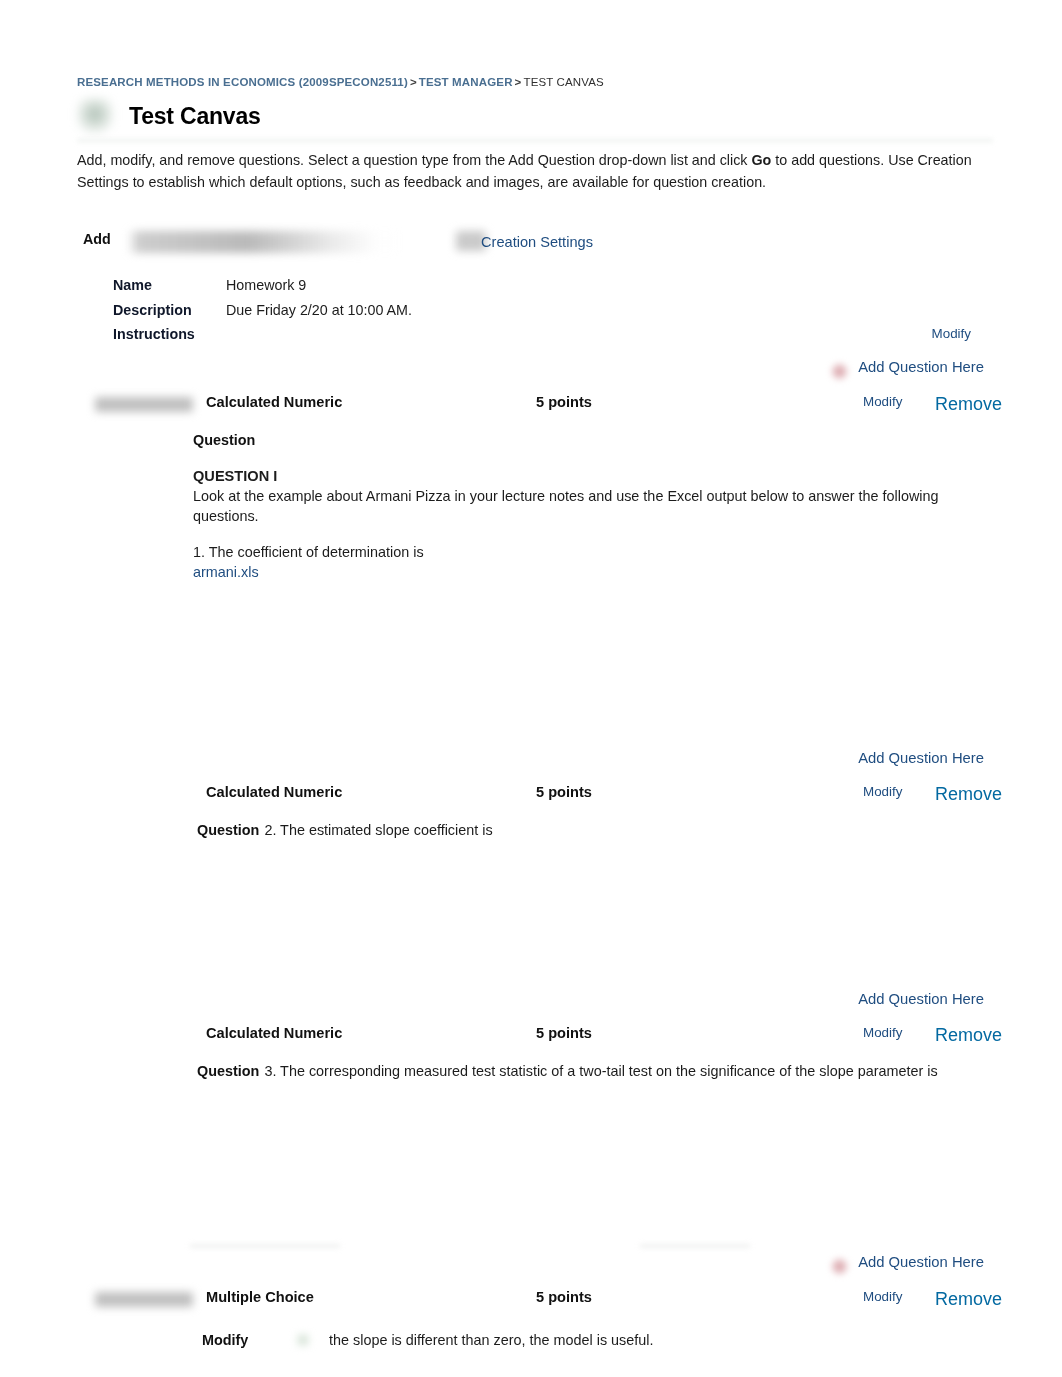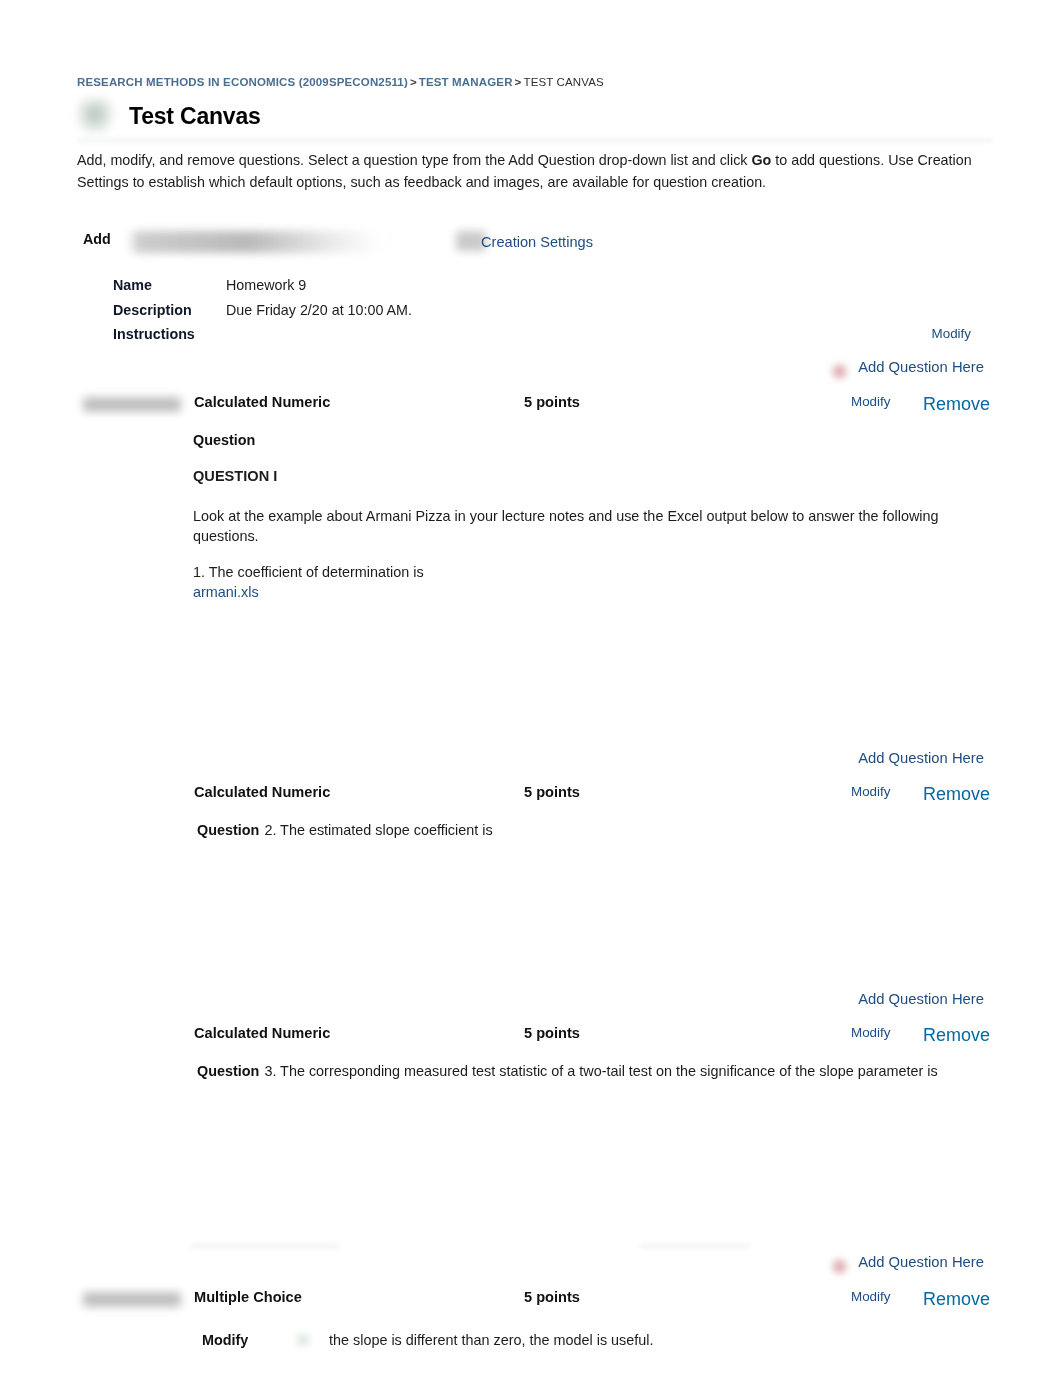--- a/index.html
+++ b/index.html
@@ -183,21 +183,21 @@
   .aqh-dot {
     position: absolute;
     width: 17px;
     height: 17px;
     border-radius: 50%;
     background: radial-gradient(circle at 50% 50%, rgba(199,120,128,0.78) 0%, rgba(219,165,171,0.5) 55%, rgba(255,255,255,0) 100%);
     filter: blur(3.2px);
   }
   .q-head {
     position: absolute;
-    left: 4px;
+    left: 16px;
     width: 906px;
     height: 24px;
   }
   .q-thumb {
     position: absolute;
     left: 79px;
     top: 3px;
     width: 98px;
     height: 15px;
     border-radius: 3px;
@@ -244,21 +244,21 @@
     font-weight: bold;
     color: #111;
   }
   .q-para {
     margin: 0 0 16px 0;
   }
   .q-para:last-child { margin-bottom: 0; }
   .q-strong-head {
     font-weight: bold;
     font-size: 14.6px;
-    margin: 0 0 20px 0;
+    margin: 0 0 0 0;
   }
   .xls-link {
     color: #1f4d80;
     text-decoration: none;
   }
   .inline-lbl {
     font-weight: bold;
     color: #111;
     margin-right: 5px;
   }

